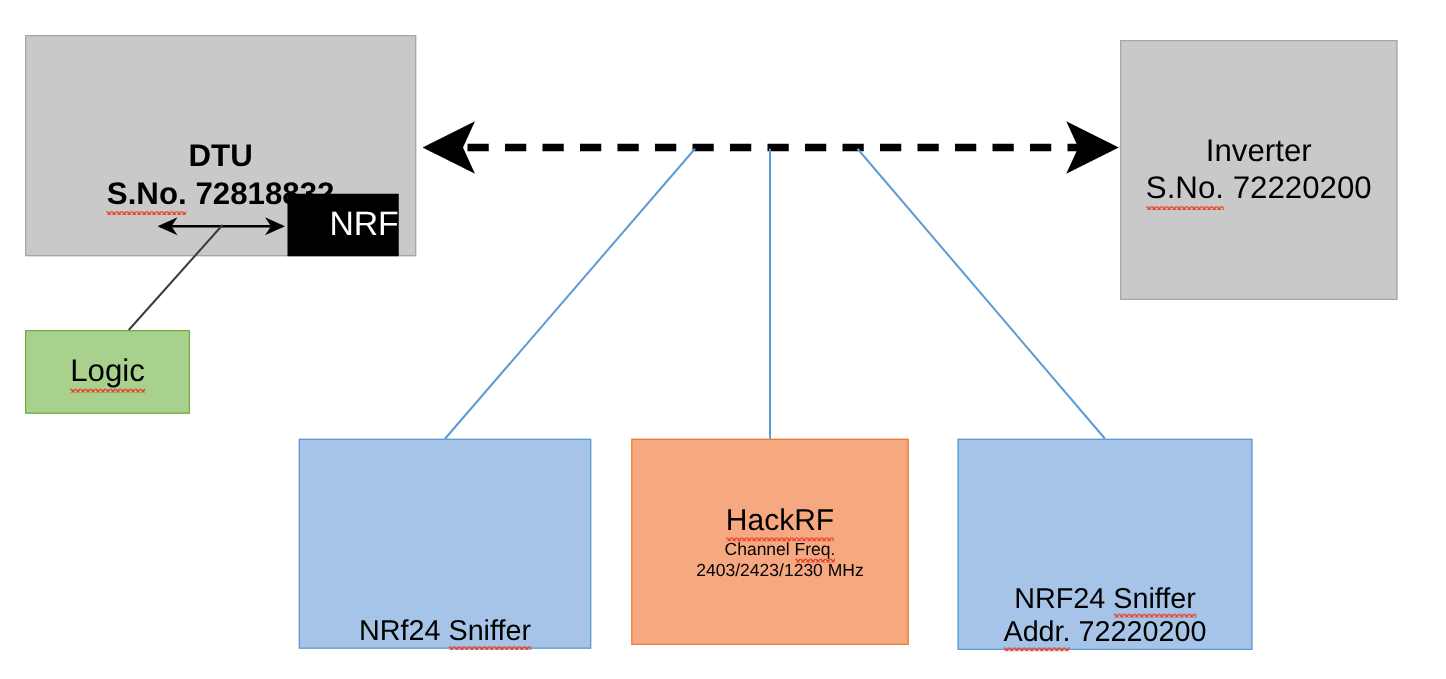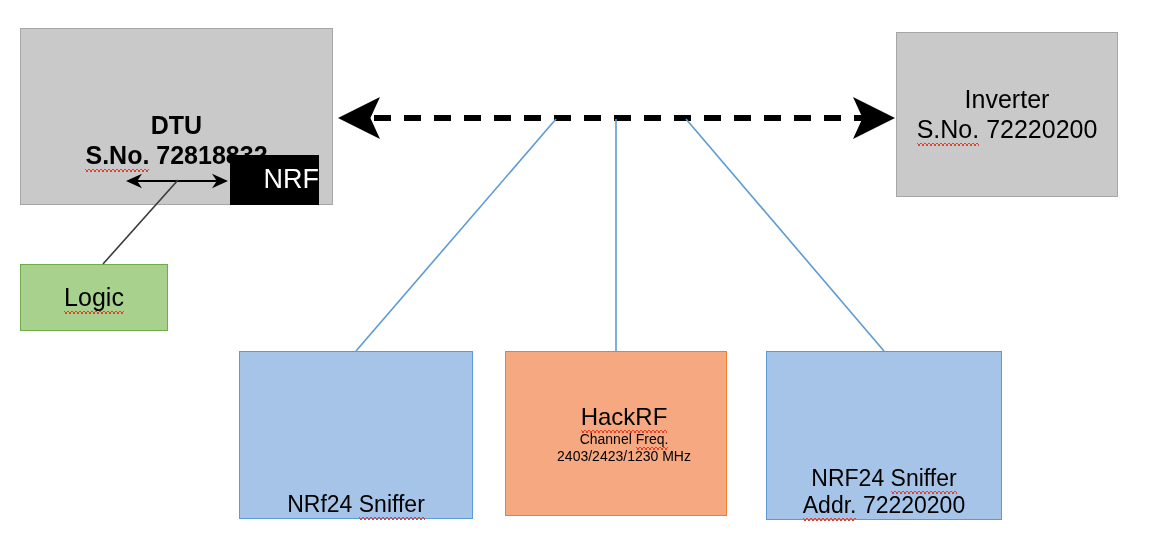--- a/index.html
+++ b/index.html
@@ -113,25 +113,25 @@
         <span class="sq">S.No.</span><span>&nbsp;</span><span>72818832</span>
       </div>
     </div>
   </div>
 
 
   <div class="box chip" style="left:230px; top:155px; width:89px; height:50px;align-items:flex-end;">
     <span>NRF</span>
   </div>
 
-  <div class="box logic" style="left:20px; top:264px; width:148px; height:67px;">
+  <div class="box logic" style="left:20px; top:264px; width:132px; height:67px;">
     <span class="sq">Logic</span>
   </div>
 
-  <div class="box device" style="left:896px; top:32px; width:222px; height:165px;">
+  <div class="box device" style="left:896px; top:32px; width:222px; height:208px;">
     <div class="t-lg">Inverter</div>
     <div class="t-lg">
       <span class="sq">S.No.</span><span>&nbsp;</span><span>72220200</span>
     </div>
   </div>
 
   <div class="box sniffer" style="left:239px; top:351px; width:234px; height:168px;">
     <div class="t-md">
       <span>NRf24&nbsp;</span><span class="sq">Sniffer</span>
     </div>

